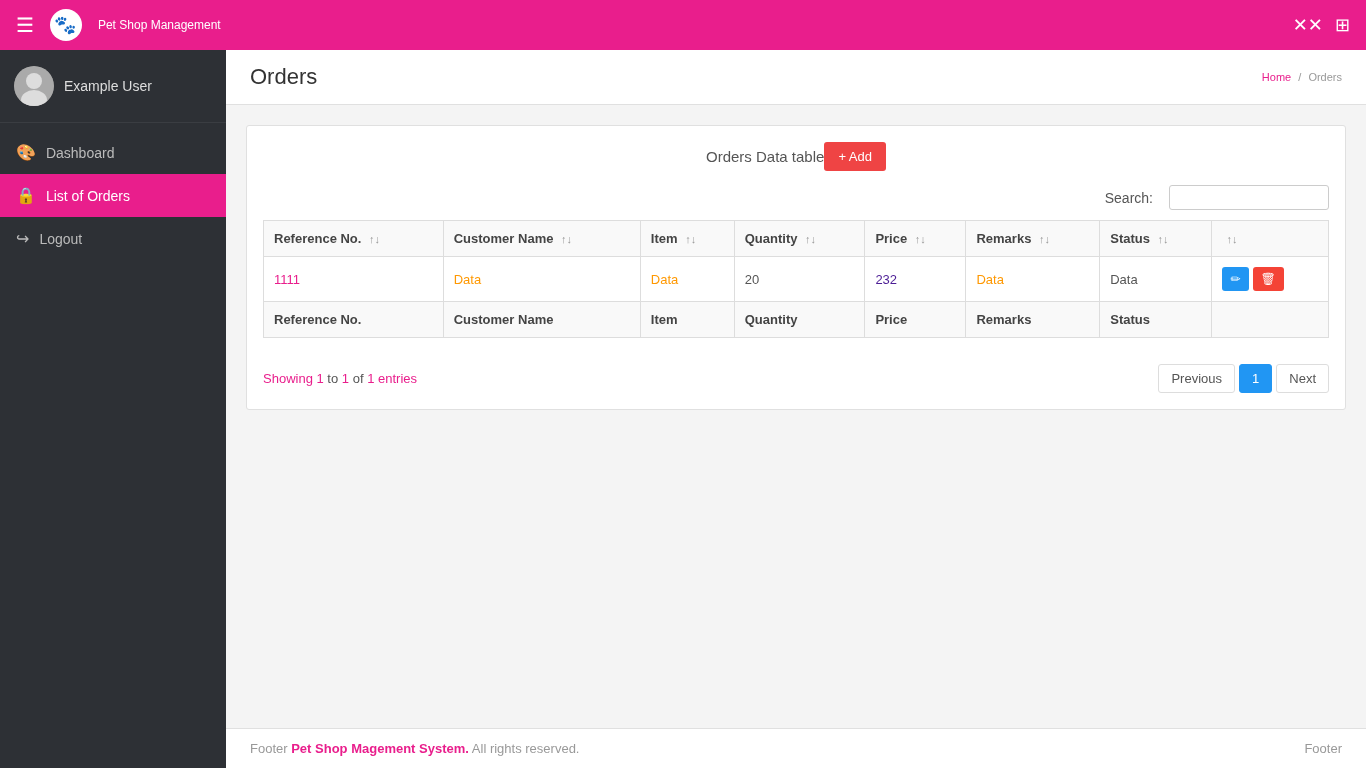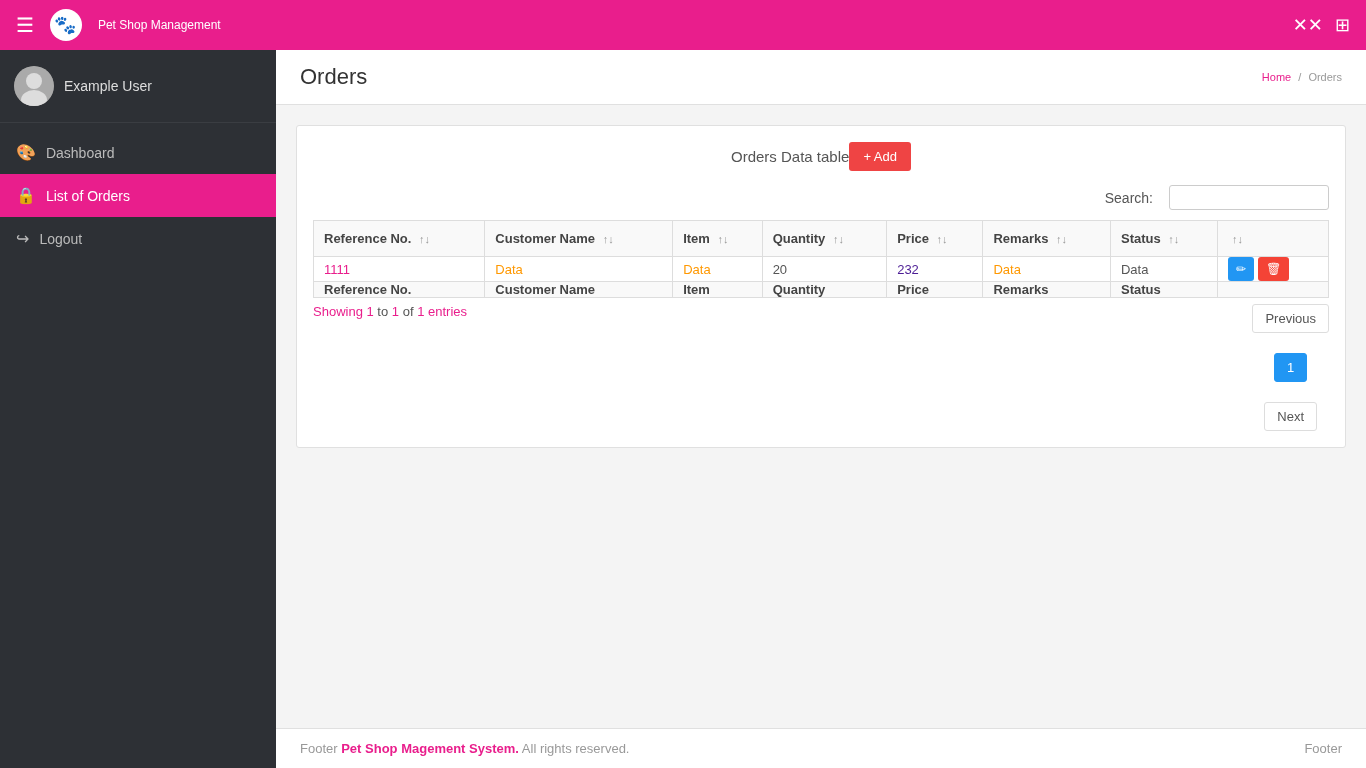--- a/index.html
+++ b/index.html
@@ -24,21 +24,21 @@
 
     
     .main-layout {
       display: flex;
       flex: 1;
       overflow: hidden;
     }
 
     
     .sidebar {
-      width: 276px;
+      width: 226px;
       background: #2d3035;
       color: #ccc;
       display: flex;
       flex-direction: column;
       flex-shrink: 0;
     }
     .sidebar-user {
       display: flex;
       align-items: center;
       gap: 10px;
@@ -151,21 +151,21 @@
       border: 1px solid #ddd;
       padding: 10px 10px;
       text-align: left;
       font-weight: 700;
       color: #444;
       white-space: nowrap;
     }
     .data-table th .sort-icons { color: #999; font-size: 11px; margin-left: 4px; }
     .data-table td {
       border: 1px solid #ddd;
-      padding: 0 10px;
+      padding: 10px 10px;
       color: #555;
     }
     .data-table tr:nth-child(even) { background: #f9f9f9; }
     .td-link { color: #e91e8c; cursor: pointer; }
     .td-blue { color: #4c1d95; }
     .td-orange { color: #ff9800; }
 
     
     .action-btns { display: flex; gap: 4px; }
     .btn-edit {
@@ -183,27 +183,27 @@
       border: none;
       padding: 5px 8px;
       border-radius: 3px;
       cursor: pointer;
       font-size: 12px;
     }
 
     
     .pagination-row {
       display: flex;
-      align-items: flex-start;
+      align-items: center;
       justify-content: space-between;
-      margin-top: 6px;
+      margin-top: 26px;
     }
     .showing-text { font-size: 13px; color: #555; }
     .showing-text span { color: #e91e8c; }
-    .pagination { display: flex; gap: 20px; align-items: center; flex-direction: column; }
+    .pagination { display: flex; gap: 4px; align-items: center; }
     .page-btn {
       background: white;
       border: 1px solid #ddd;
       color: #555;
       padding: 6px 12px;
       border-radius: 3px;
       cursor: pointer;
       font-size: 13px;
     }
     .page-btn.active {

